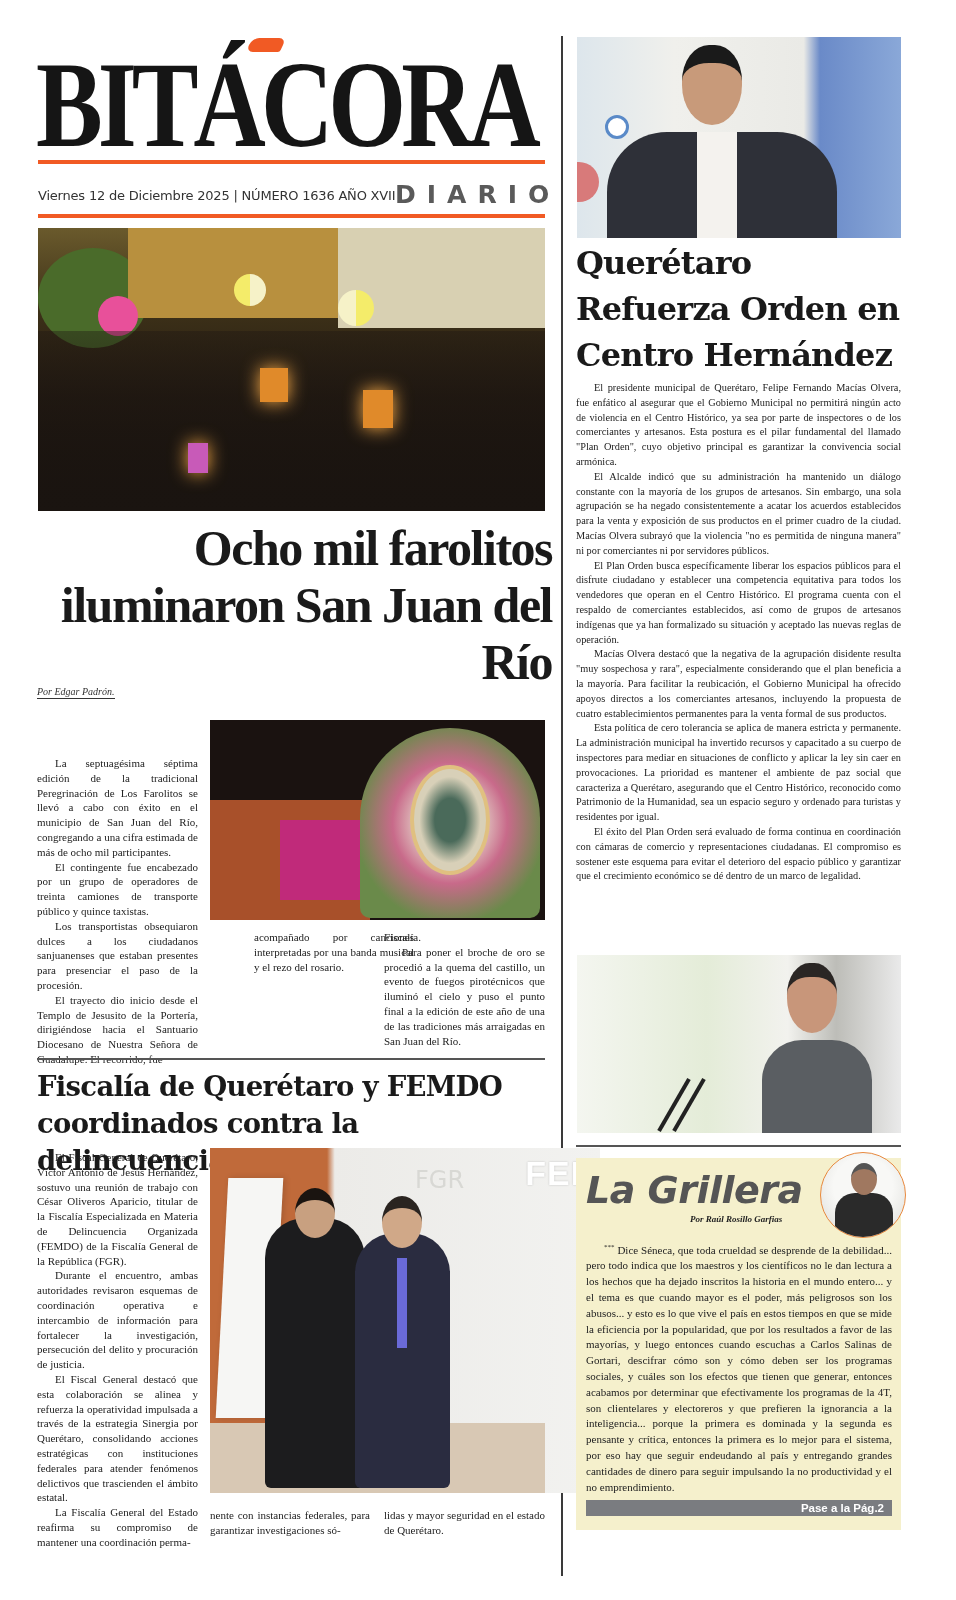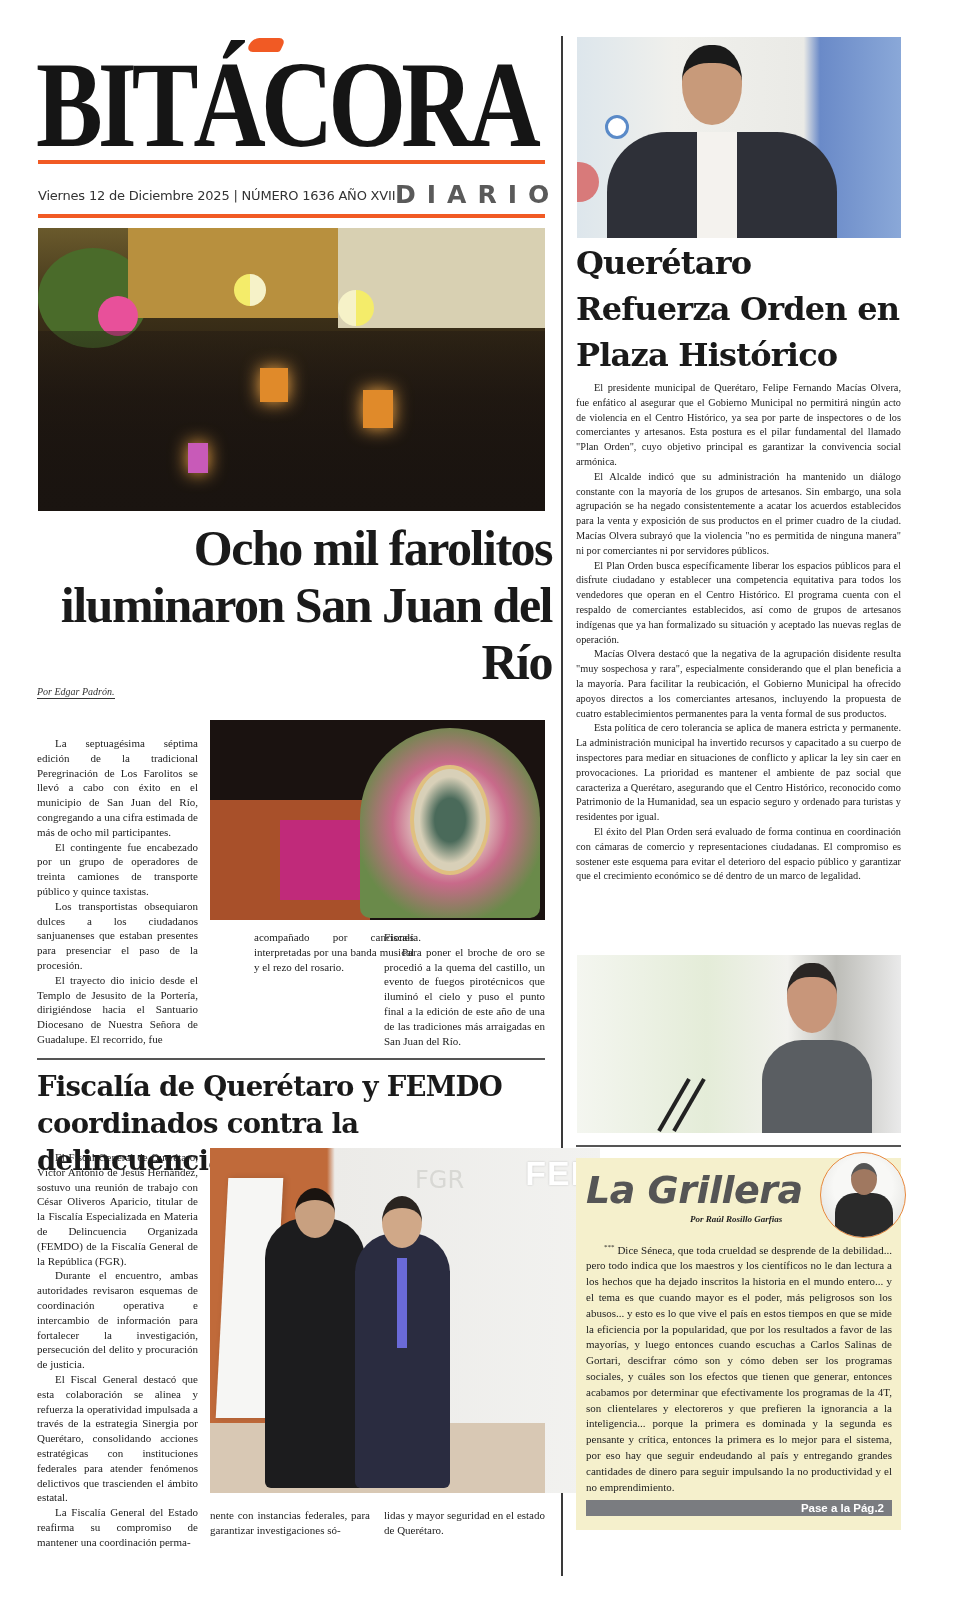--- a/index.html
+++ b/index.html
@@ -60,21 +60,21 @@
     
     .hl-main { left: 37px; top: 520px; width: 515px; font-family: Liberation Serif, serif; font-weight: bold; font-size: 50px; line-height: 57px; letter-spacing: -1.5px; color: #1a1a1a; text-align: right; }
     .hl-right { left: 576px; top: 240px; width: 330px; font-family: "DejaVu Serif", serif; font-weight: bold; font-size: 32px; line-height: 46px; letter-spacing: -0.8px; color: #1a1a1a; }
     .hl-fiscalia { left: 37px; top: 1068px; width: 515px; font-family: "DejaVu Serif", serif; font-weight: bold; font-size: 27.5px; line-height: 37px; letter-spacing: -0.7px; color: #1a1a1a; }
 
     .byline { left: 37px; top: 686px; font-family: "Liberation Serif", serif; font-style: italic; font-size: 10px; color: #333; border-bottom: 1.5px solid #333; padding-bottom: 1px; }
 
     
     .body-text { font-family: "Liberation Serif", serif; font-size: 11px; line-height: 14.8px; color: #222; text-align: justify; hyphens: manual; }
     .body-text p { text-indent: 18px; }
-    .col-a1 { left: 37px; top: 736px; width: 161px; }
+    .col-a1 { left: 37px; top: 756px; width: 161px; }
     .col-a2 { left: 210px; top: 930px; width: 160px; margin-left: 44px; }
     .col-a3 { left: 384px; top: 930px; width: 161px; }
     .col-right { left: 576px; top: 381px; width: 325px; font-size: 10.3px; line-height: 14.8px; }
     .col-f1 { left: 37px; top: 1150px; width: 161px; }
     .col-f2 { left: 210px; top: 1508px; width: 160px; }
     .col-f3 { left: 384px; top: 1508px; width: 161px; }
 
     .hrule { background: #555; height: 1.5px; }
 
     
@@ -168,21 +168,21 @@
 <div class="abs body-text col-f3">lidas y mayor seguridad en el estado de Querétaro.</div>
 
 <div class="abs photo ph-speaker">
   <div class="ring"></div>
   <div class="dot"></div>
   <div class="suit"></div>
   <div class="shirt"></div>
   <div class="head"></div>
 </div>
 
-<div class="abs hl-right">Querétaro Refuerza Orden en Plaza Histórico</div>
+<div class="abs hl-right">Querétaro Refuerza Orden en Centro Hernández</div>
 
 <div class="abs body-text col-right">
   <p>El presidente municipal de Querétaro, Felipe Fernando Macías Olvera, fue enfático al asegurar que el Gobierno Municipal no permitirá ningún acto de violencia en el Centro Histórico, ya sea por parte de inspectores o de los comerciantes y artesanos. Esta postura es el pilar fundamental del llamado "Plan Orden", cuyo objetivo principal es garantizar la convivencia social armónica.</p>
   <p>El Alcalde indicó que su administración ha mantenido un diálogo constante con la mayoría de los grupos de artesanos. Sin embargo, una sola agrupación se ha negado consistentemente a acatar los acuerdos establecidos para la venta y exposición de sus productos en el primer cuadro de la ciudad. Macías Olvera subrayó que la violencia "no es permitida de ninguna manera" ni por comerciantes ni por servidores públicos.</p>
   <p>El Plan Orden busca específicamente liberar los espacios públicos para el disfrute ciudadano y establecer una competencia equitativa para todos los vendedores que operan en el Centro Histórico. El programa cuenta con el respaldo de comerciantes establecidos, así como de grupos de artesanos indígenas que ya han formalizado su situación y aceptado las nuevas reglas de operación.</p>
   <p>Macías Olvera destacó que la negativa de la agrupación disidente resulta "muy sospechosa y rara", especialmente considerando que el plan beneficia a la mayoría. Para facilitar la reubicación, el Gobierno Municipal ha ofrecido apoyos directos a los comerciantes artesanos, incluyendo la propuesta de cuatro establecimientos permanentes para la venta formal de sus productos.</p>
   <p>Esta política de cero tolerancia se aplica de manera estricta y permanente. La administración municipal ha invertido recursos y capacitado a su cuerpo de inspectores para mediar en situaciones de conflicto y aplicar la ley sin caer en provocaciones. La prioridad es mantener el ambiente de paz social que caracteriza a Querétaro, asegurando que el Centro Histórico, reconocido como Patrimonio de la Humanidad, sea un espacio seguro y ordenado para turistas y residentes por igual.</p>
   <p>El éxito del Plan Orden será evaluado de forma continua en coordinación con cámaras de comercio y representaciones ciudadanas. El compromiso es sostener este esquema para evitar el deterioro del espacio público y garantizar que el crecimiento económico se dé dentro de un marco de legalidad.</p>
 </div>
 

